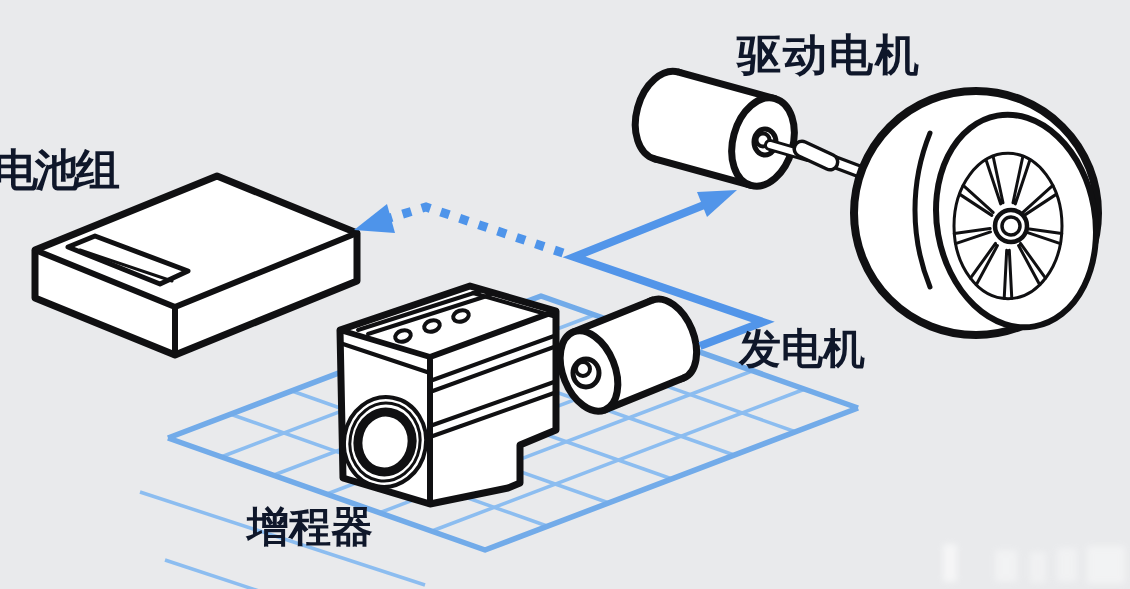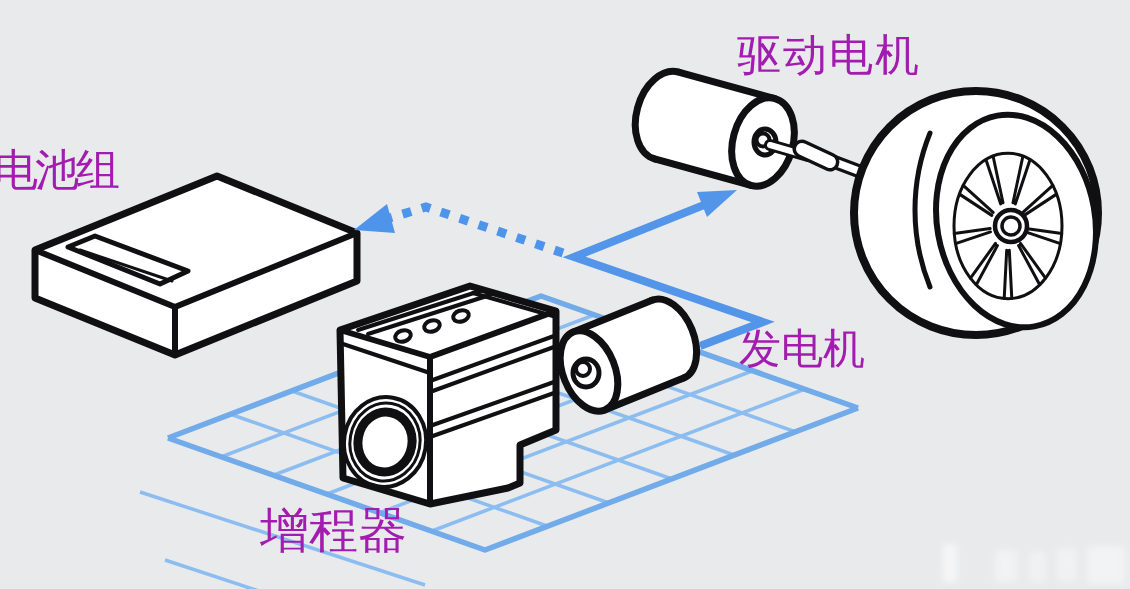--- a/index.html
+++ b/index.html
@@ -6,30 +6,30 @@
   .stage{
     position:relative;
     width:1130px;height:589px;
     background:#e9eaec;
     overflow:hidden;
     font-family:"DejaVu Sans","Liberation Sans",sans-serif;
   }
   .stage svg{position:absolute;left:0;top:0;}
   .lbl{
     position:absolute;
-    color:#a21caf;
-    font-weight:400;
+    color:#0f172a;
+    font-weight:700;
     white-space:nowrap;
     line-height:1.05;
     user-select:none;
   }
   .lbl-battery{left:-6px;top:147px;font-size:44px;letter-spacing:-3px;}
   .lbl-drive{left:737px;top:32px;font-size:44px;letter-spacing:2px;}
   .lbl-generator{left:739px;top:327px;font-size:42px;letter-spacing:0px;text-align:center;}
-  .lbl-extender{left:247px;top:505px;font-size:49px;letter-spacing:0px;margin-left:13px;}
+  .lbl-extender{left:247px;top:505px;font-size:42px;letter-spacing:0px;}
   .watermark{position:absolute;left:935px;top:538px;width:195px;height:51px;filter:blur(3px);opacity:.55;}
   .watermark span{position:absolute;background:#fff;border-radius:2px;}
   .wm1{left:8px;top:6px;width:14px;height:38px;}
   .wm2{left:60px;top:12px;width:22px;height:32px;opacity:.7;}
   .wm3{left:95px;top:14px;width:16px;height:31px;opacity:.6;}
   .wm4{left:122px;top:10px;width:20px;height:34px;opacity:.65;}
   .wm5{left:152px;top:8px;width:38px;height:38px;opacity:.75;}
 </style>
 </head>
 <body>

